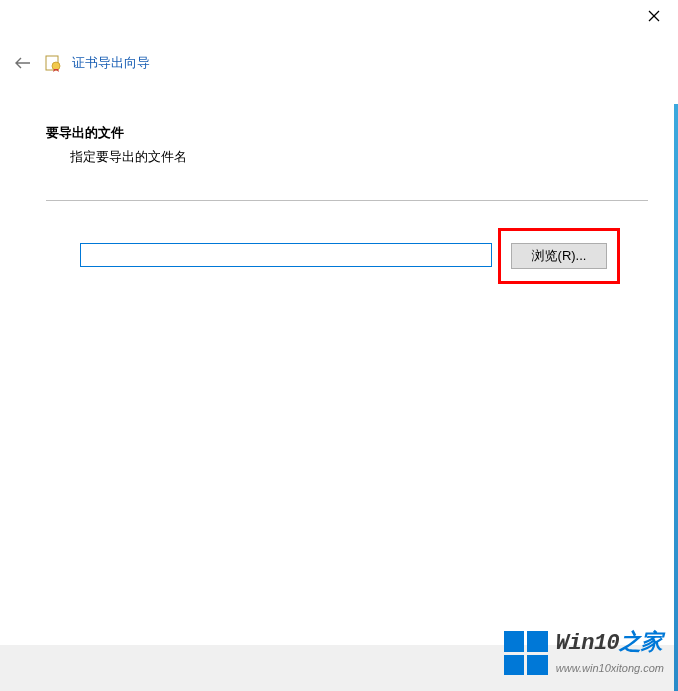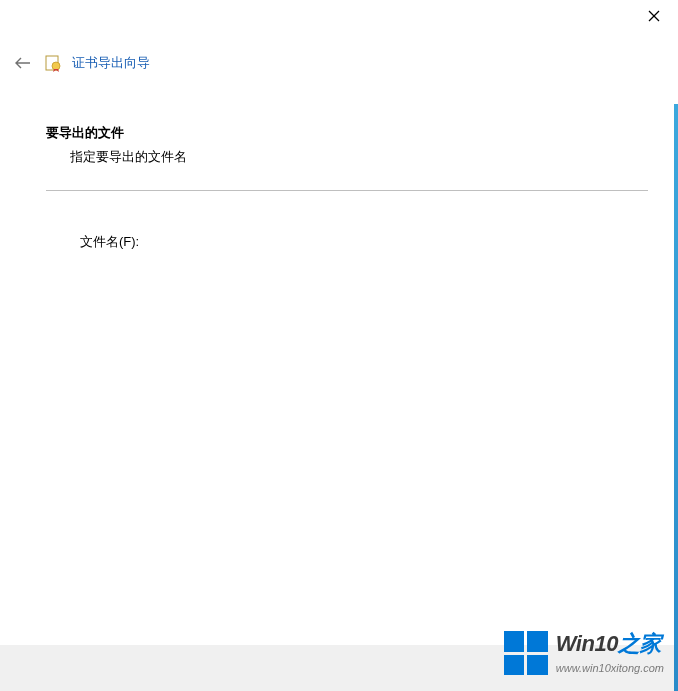--- a/index.html
+++ b/index.html
@@ -80,21 +80,21 @@
     .section-heading {
       font-size: 13px;
       color: #000;
       font-weight: bold;
       margin-bottom: 6px;
     }
     .section-sub {
       font-size: 13px;
       color: #000;
       margin-left: 24px;
-      margin-bottom: 24px;
+      margin-bottom: 34px;
     }
     .divider {
       width: 100%;
       height: 1px;
       background: #bfbfbf;
       margin-bottom: 42px;
     }
     .field-label {
       font-size: 13px;
       color: #000;
@@ -163,20 +163,21 @@
       display: flex;
       flex-direction: column;
       line-height: 1.1;
     }
     .wm-title {
       font-size: 22px;
       font-weight: bold;
       color: #3a3a3a;
       font-style: italic;
       letter-spacing: -0.5px;
+      font-family: Liberation Mono, monospace;
     }
     .wm-title .accent {
       color: #0078d7;
       font-style: italic;
     }
     .wm-url {
       font-size: 11px;
       color: #7a7a7a;
       font-style: italic;
       margin-top: 5px;
@@ -206,21 +207,26 @@
     </svg>
   </div>
   <span class="wizard-title">证书导出向导</span>
 </div>
 
 <div class="content">
   <div class="section-heading">要导出的文件</div>
   <div class="section-sub">指定要导出的文件名</div>
   <div class="divider"></div>
 
-  <div class="field-label">文件名(F):</div>
+  <div class="field-row">
+    <input type="text" class="filename-input" value="" style="">
+    <div class="browse-wrap">
+      <button class="browse-btn">浏览(R)...</button>
+    </div>
+  </div>
 </div>
 
 <div class="bottom-bar"></div>
 
 <div class="watermark">
   <div class="win-logo">
     <div></div>
       <div></div>
       <div></div>
       <div></div>

